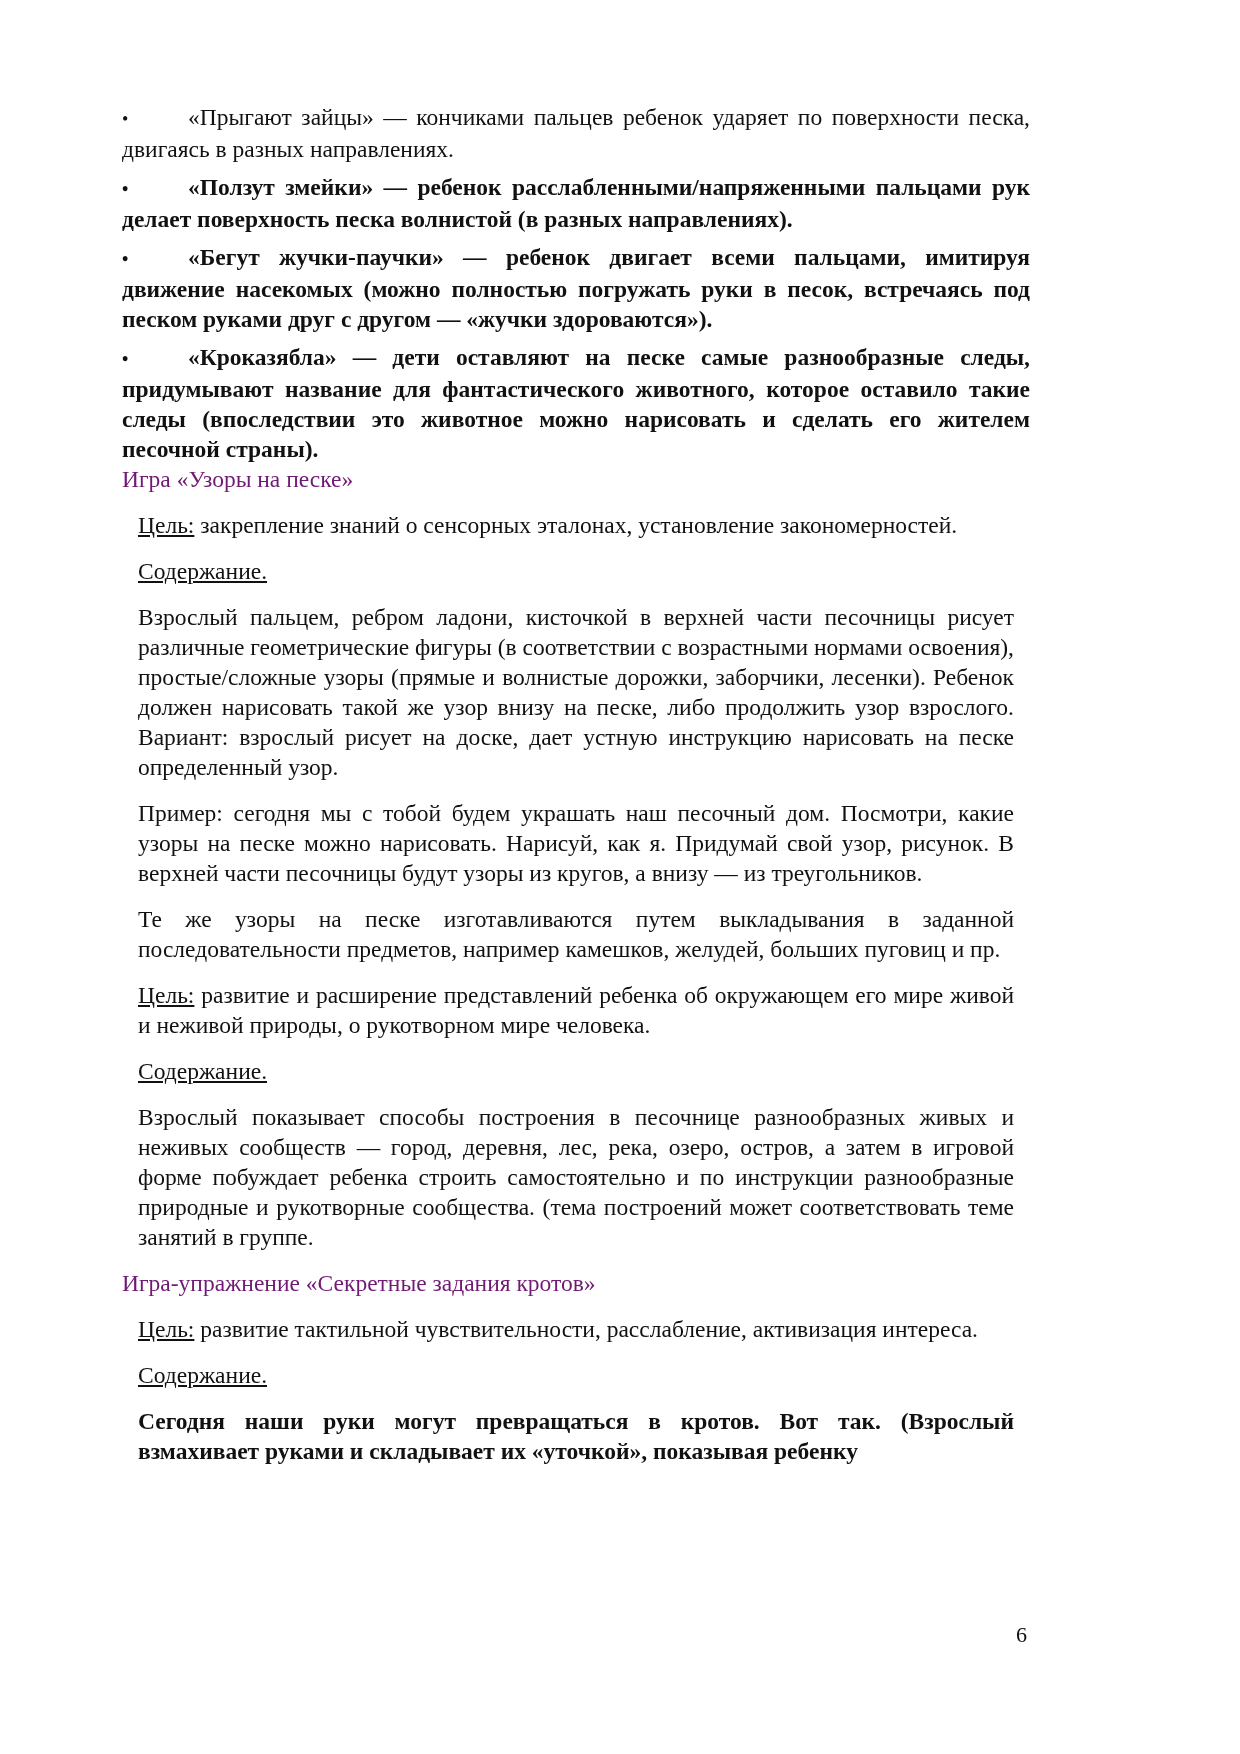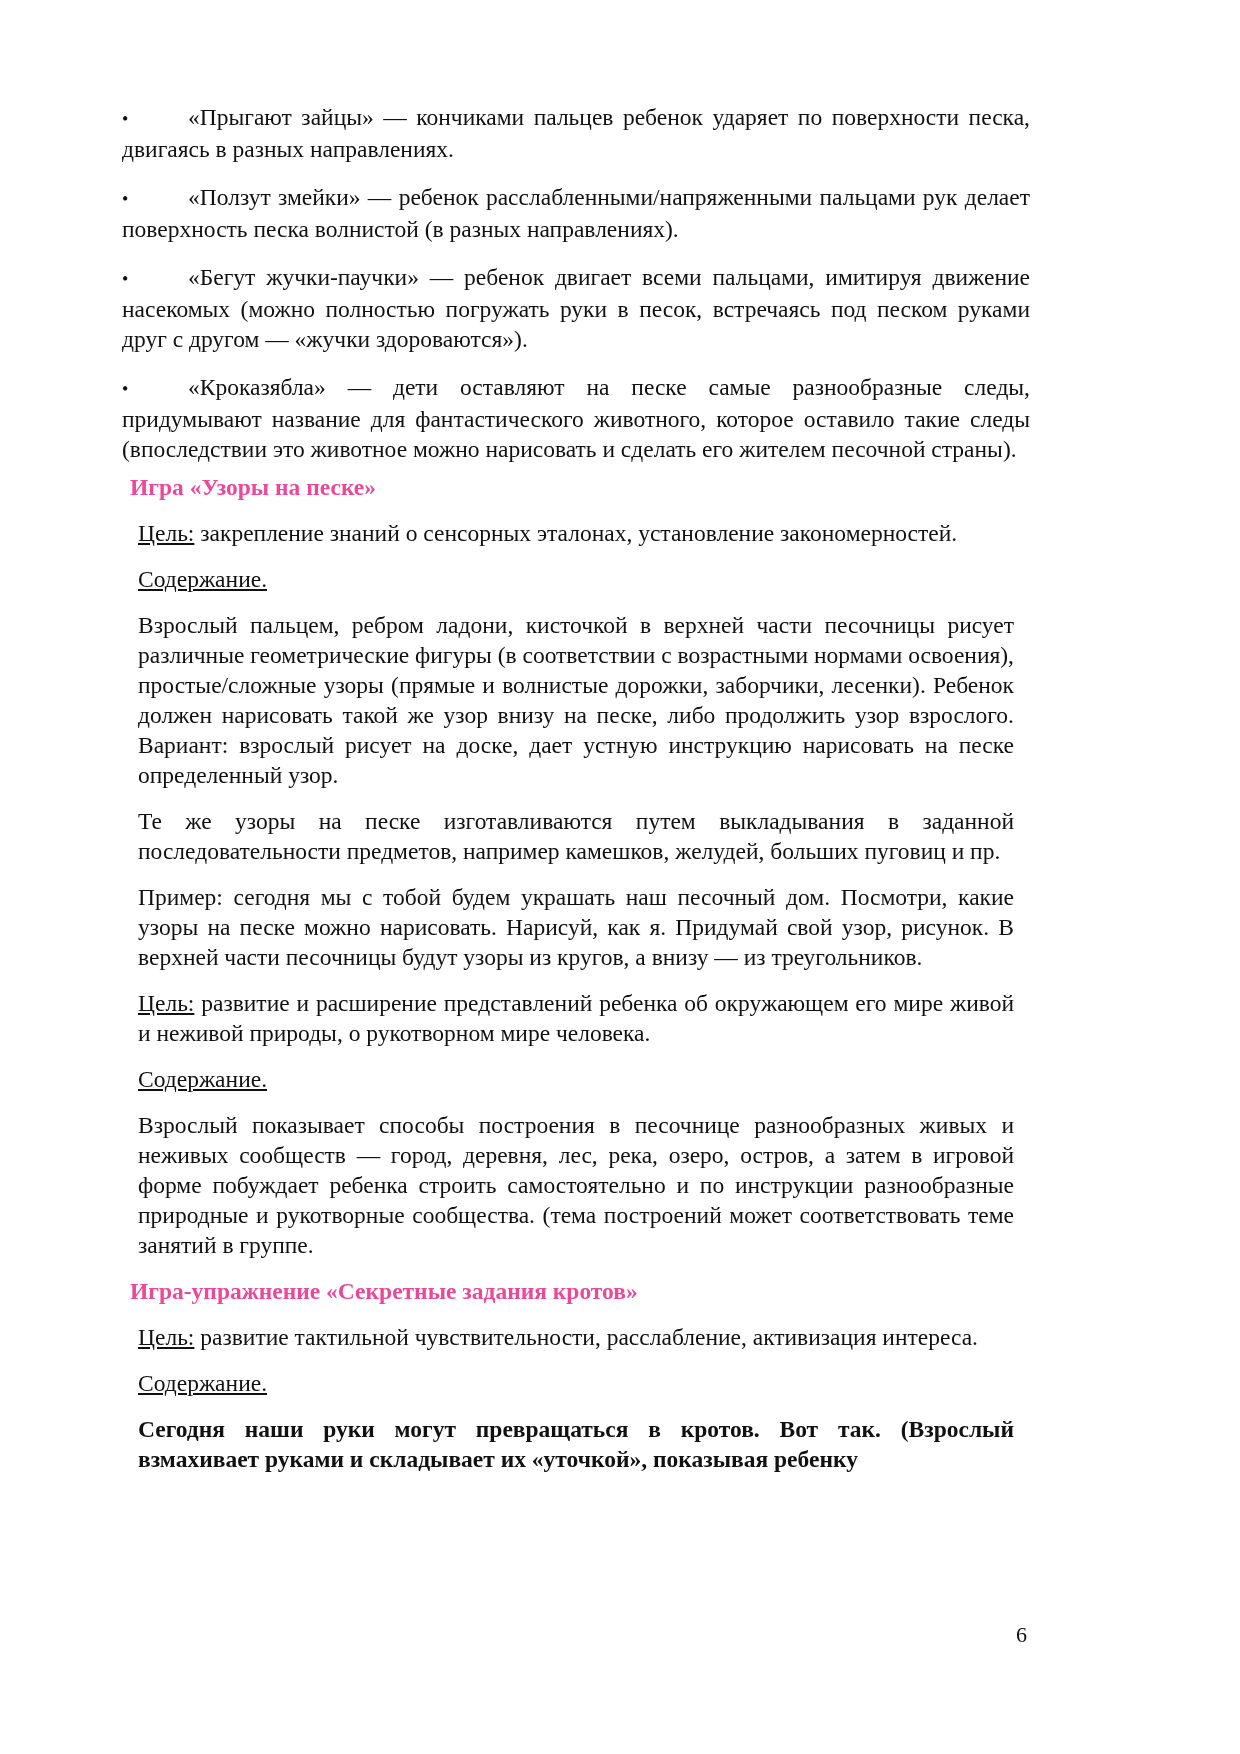--- a/index.html
+++ b/index.html
@@ -31,26 +31,27 @@
       margin: 0;
       text-align: justify;
       position: relative;
     }
     .bullet .dot {
       display: inline-block;
       width: 66px;
       font-size: 18px;
     }
     .bullet-gap {
-      margin-top: 18px;
+      margin-top: 8px;
+      font-weight: bold;
     }
     .heading {
-      margin: 8px;
-      font-weight: bold;
-      color: #ec4899;
+      margin: 0;
+      font-weight: normal;
+      color: #701a75;
     }
     .label-u {
       text-decoration: underline;
     }
     .pnum {
       position: absolute;
       left: 1016px;
       top: 1622px;
       font-size: 22px;
       font-family: "Liberation Serif", serif;
@@ -67,22 +68,22 @@
   <p class="bullet bullet-gap"><span class="dot">•</span><span>«Ползут змейки» — ребенок расслабленными/напряженными пальцами рук делает поверхность песка волнистой (в разных направлениях).</span></p>
 
   <p class="bullet bullet-gap"><span class="dot">•</span><span>«Бегут жучки-паучки» — ребенок двигает всеми пальцами, имитируя движение насекомых (можно полностью погружать руки в песок, встречаясь под песком руками друг с другом — «жучки здороваются»).</span></p>
 
   <p class="bullet bullet-gap"><span class="dot">•</span><span>«Кроказябла» — дети оставляют на песке самые разнообразные следы, придумывают название для фантастического животного, которое оставило такие следы (впоследствии это животное можно нарисовать и сделать его жителем песочной страны).</span></p>
 
   <p class="heading">Игра «Узоры на песке»</p>
   <p class="p"><span class="label-u">Цель:</span><span> закрепление знаний о сенсорных эталонах, установление закономерностей.</span></p>
   <p class="p"><span class="label-u">Содержание.</span></p>
   <p class="p">Взрослый пальцем, ребром ладони, кисточкой в верхней части песочницы рисует различные геометрические фигуры (в соответствии с возрастными нормами освоения), простые/сложные узоры (прямые и волнистые дорожки, заборчики, лесенки). Ребенок должен нарисовать такой же узор внизу на песке, либо продолжить узор взрослого. Вариант: взрослый рисует на доске, дает устную инструкцию нарисовать на песке определенный узор.</p>
+  <p class="p">Пример: сегодня мы с тобой будем украшать наш песочный дом. Посмотри, какие узоры на песке можно нарисовать. Нарисуй, как я. Придумай свой узор, рисунок. В верхней части песочницы будут узоры из кругов, а внизу — из треугольников.</p>
   <p class="p">Те же узоры на песке изготавливаются путем выкладывания в заданной последовательности предметов, например камешков, желудей, больших пуговиц и пр.</p>
-  <p class="p">Пример: сегодня мы с тобой будем украшать наш песочный дом. Посмотри, какие узоры на песке можно нарисовать. Нарисуй, как я. Придумай свой узор, рисунок. В верхней части песочницы будут узоры из кругов, а внизу — из треугольников.</p>
 
   <p class="p"><span class="label-u">Цель:</span><span> развитие и расширение представлений ребенка об окружающем его мире живой и неживой природы, о рукотворном мире человека.</span></p>
   <p class="p"><span class="label-u">Содержание.</span></p>
   <p class="p">Взрослый показывает способы построения в песочнице разнообразных живых и неживых сообществ — город, деревня, лес, река, озеро, остров, а затем в игровой форме побуждает ребенка строить самостоятельно и по инструкции разнообразные природные и рукотворные сообщества. (тема построений может соответствовать теме занятий в группе.</p>
 
   <p class="heading">Игра-упражнение «Секретные задания кротов»</p>
   <p class="p"><span class="label-u">Цель:</span><span> развитие тактильной чувствительности, расслабление, активизация интереса.</span></p>
   <p class="p"><span class="label-u">Содержание.</span></p>
   <p class="p tight">Сегодня наши руки могут превращаться в кротов. Вот так. (Взрослый взмахивает руками и складывает их «уточкой», показывая ребенку</p>
 

